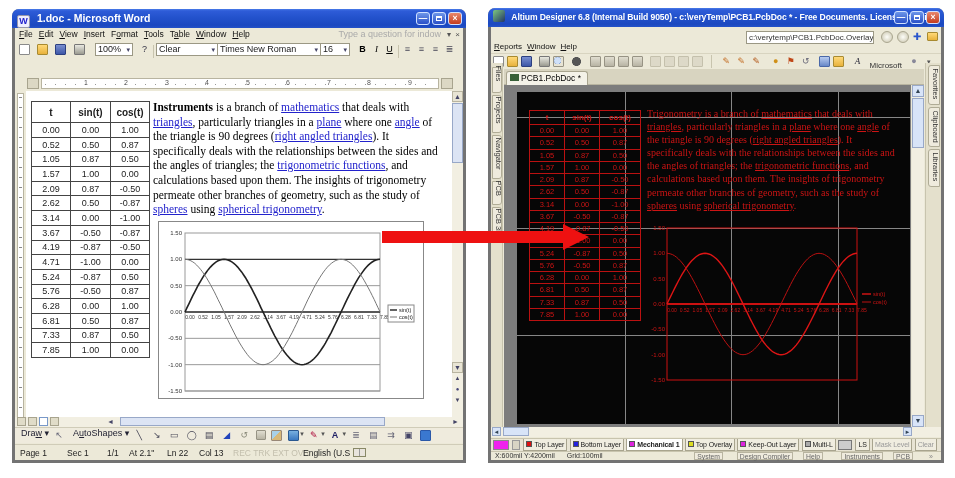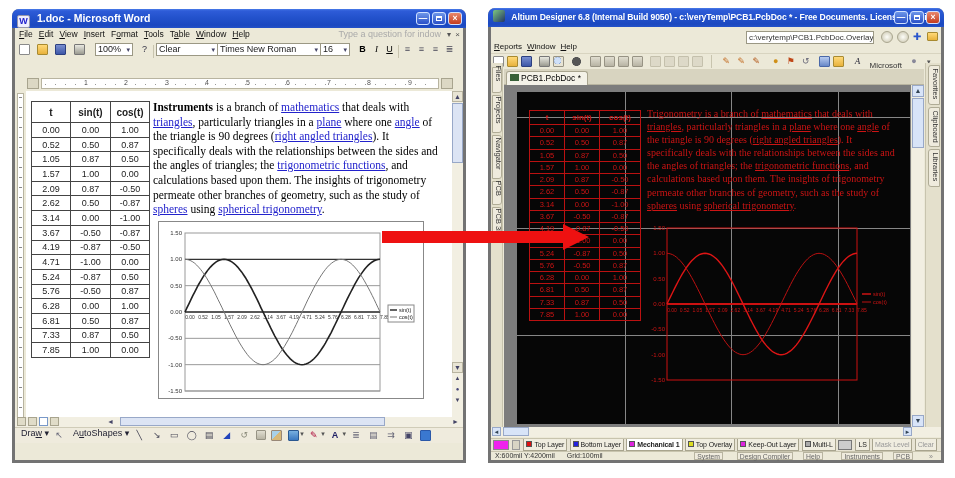--- a/index.html
+++ b/index.html
@@ -136,20 +136,31 @@
       <span class="bx" style="background:linear-gradient(180deg,#78b0e0,#3a78c0);border:1px solid #2a5890;"></span><span style="font-size:7px;color:#555;">▾</span>
       <span class="ic" style="color:#a03;">✎</span><span style="font-size:7px;color:#555;">▾</span>
       <span class="ic" style="color:#226;font-weight:bold;">A</span><span style="font-size:7px;color:#555;">▾</span>
       <span class="ic" style="color:#667;">≣</span>
       <span class="ic" style="color:#667;">▤</span>
       <span class="ic" style="color:#667;">⇉</span>
       <span class="ic" style="color:#446;">▣</span>
       <span class="bx" style="background:#3a78d0;border:1px solid #2a58a8;"></span>
     </div>
 
+    <div class="abs" style="left:0;right:0;bottom:0;height:16px;background:#ECE9D8;border-top:1px solid #d0ccb8;font-size:8.5px;color:#222;">
+      <span class="abs" style="left:5px;top:3px;">Page 1</span>
+      <span class="abs" style="left:52px;top:3px;">Sec 1</span>
+      <span class="abs" style="left:92px;top:3px;">1/1</span>
+      <span class="abs" style="left:114px;top:3px;">At 2.1"</span>
+      <span class="abs" style="left:152px;top:3px;">Ln 22</span>
+      <span class="abs" style="left:184px;top:3px;">Col 13</span>
+      <span class="abs" style="left:218px;top:3px;color:#c2beac;">REC TRK EXT OVR</span>
+      <span class="abs" style="left:288px;top:3px;">English (U.S</span>
+      <span class="abs" style="left:338px;top:3px;width:13px;height:9px;background:linear-gradient(90deg,#e8e4dc 48%,#999 50%,#e8e4dc 52%);border:1px solid #886;"></span>
+    </div>
   </div>
 </div>
 
 <div id="wordcontent" class="abs" style="left:0;top:0;width:955px;height:478px;pointer-events:none;">
 
   <div class="abs" id="wtable" style="left:31px;top:101px;">
       <table style="border-collapse:collapse;font-family:'Liberation Sans',sans-serif;">
         <tbody>
           <tr style="height:21px;">
             <td style="width: 39px; border: 1px solid rgb(68, 68, 68); text-align: center; padding: 0px; font-size: 10px; font-weight: bold; color: rgb(34, 34, 34);">t</td>

